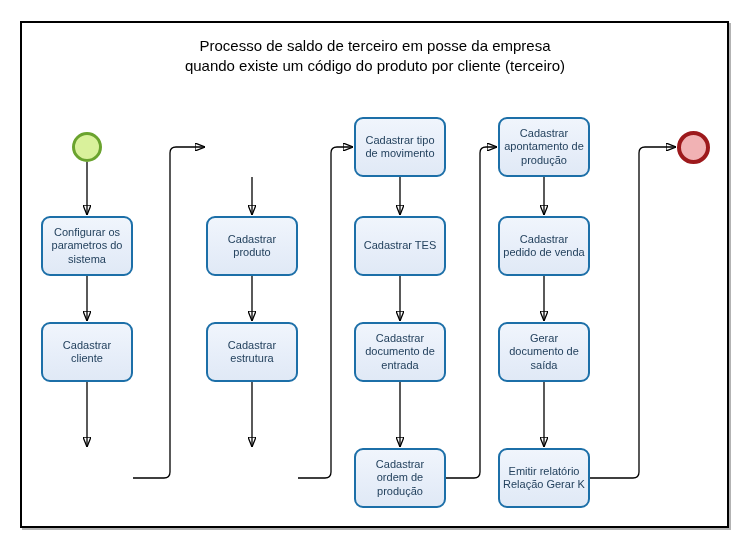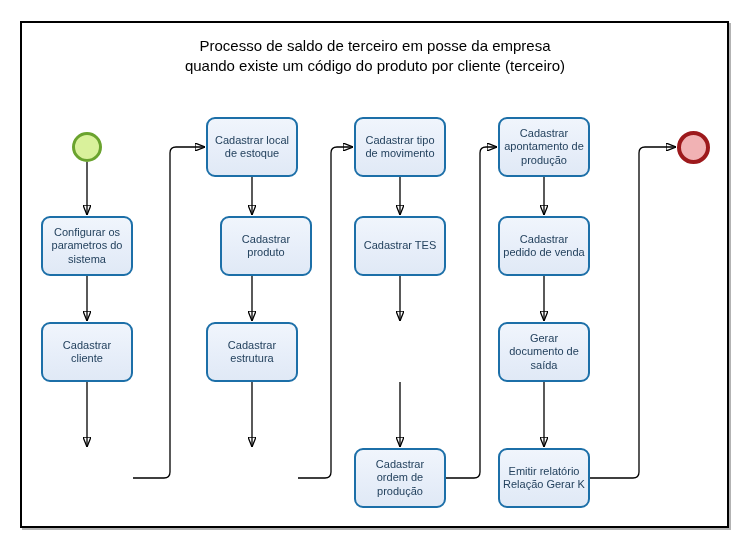--- a/index.html
+++ b/index.html
@@ -79,35 +79,35 @@
   <div class="event start"></div>
   <div class="event end"></div>
 
   <div class="task" style="left:41px;top:216px">
     <span>Configurar os parametros do sistema</span>
   </div>
   <div class="task" style="left:41px;top:322px">
     <span>Cadastrar cliente</span>
   </div>
 
-  <div class="task" style="left:206px;top:117px">
-    <span>Cadastrar local de estoque</span>
-  </div>
-  <div class="task" style="left:220px;top:216px">
+  <div class="task" style="left:206px;top:216px">
     <span>Cadastrar produto</span>
   </div>
   <div class="task" style="left:206px;top:322px">
     <span>Cadastrar estrutura</span>
   </div>
 
   <div class="task" style="left:354px;top:117px">
     <span>Cadastrar tipo de movimento</span>
   </div>
   <div class="task" style="left:354px;top:216px">
     <span>Cadastrar TES</span>
+  </div>
+  <div class="task" style="left:354px;top:322px">
+    <span>Cadastrar documento de entrada</span>
   </div>
   <div class="task" style="left:354px;top:448px">
     <span>Cadastrar ordem de produção</span>
   </div>
 
   <div class="task" style="left:498px;top:117px">
     <span>Cadastrar apontamento de produção</span>
   </div>
   <div class="task" style="left:498px;top:216px">
     <span>Cadastrar pedido de venda</span>

